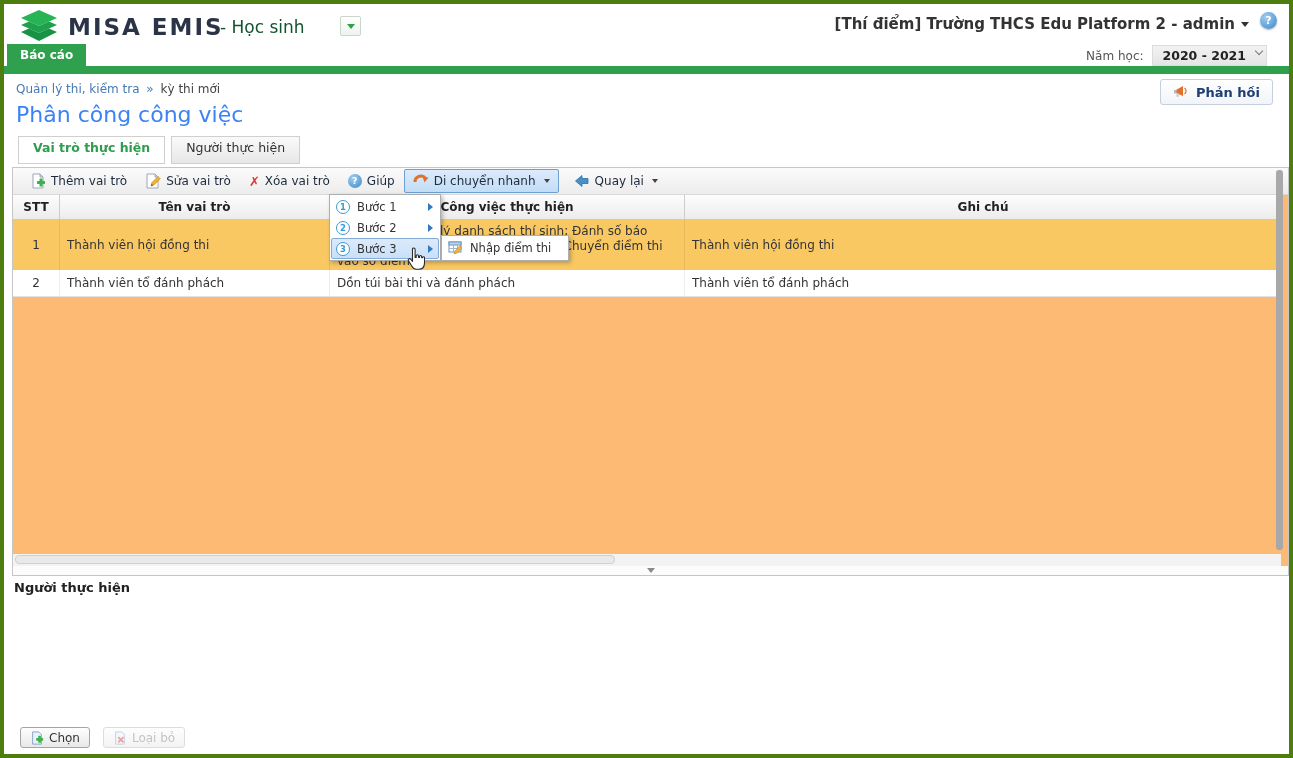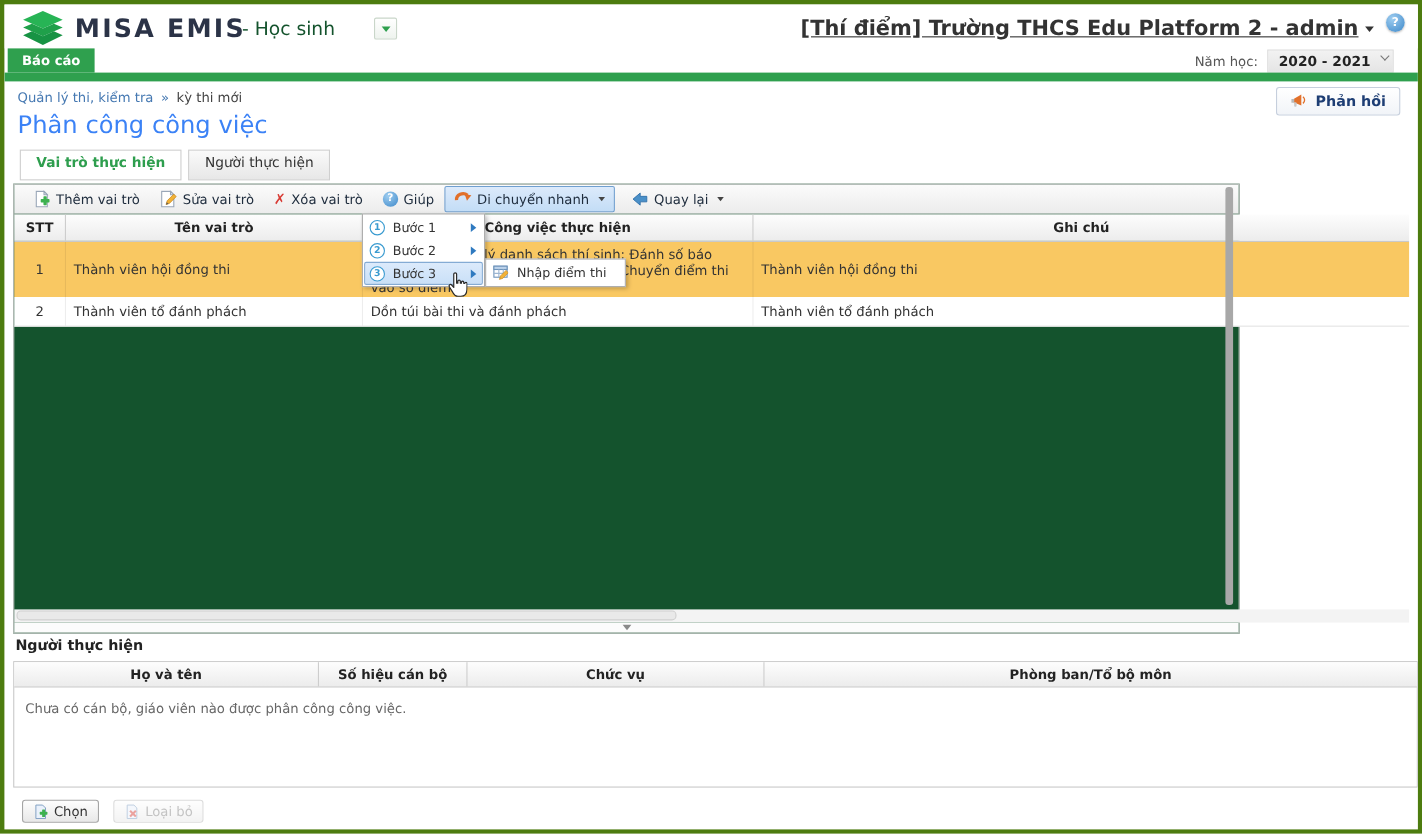--- a/index.html
+++ b/index.html
@@ -7,21 +7,21 @@
   body { font-family:"DejaVu Sans","Liberation Sans",sans-serif; font-size:12px; color:#333; }
   .page { position:relative; width:1293px; height:758px; background:#fff; border:4px solid #4d7c0f; overflow:hidden; }
 
   
   .topbar { position:absolute; left:0; top:0; width:100%; height:40px; background:#fff; }
   .logo { position:absolute; left:12px; top:4px; }
   .brand { position:absolute; left:64px; top:10px; font-size:23px; font-weight:bold; letter-spacing:2px; color:#2b3347; }
   .module { position:absolute; left:216px; top:13px; font-size:17px; color:#14532d; }
   .module-dd { position:absolute; left:336px; top:12px; width:21px; height:20px; border:1px solid #c9d6c9; background:linear-gradient(#fff,#eef3ee); border-radius:2px; display:flex; align-items:center; justify-content:center; cursor:pointer; }
   .caret-green { width:0; height:0; border-left:4px solid transparent; border-right:4px solid transparent; border-top:5px solid #2fa04e; }
-  .account { position:absolute; right:40px; top:11px; font-size:19px; font-weight:bold; color:#333; cursor:pointer; display:flex; align-items:center; gap:6px;text-decoration:underline; }
+  .account { position:absolute; right:40px; top:11px; font-size:15px; font-weight:bold; color:#333; cursor:pointer; display:flex; align-items:center; gap:6px; }
   .caret-dark { width:0; height:0; border-left:4px solid transparent; border-right:4px solid transparent; border-top:5px solid #333; }
   .help-badge { position:absolute; right:12px; top:8px; width:17px; height:17px; border-radius:50%; background:radial-gradient(circle at 35% 30%, #9ecdf0, #3d88c9); color:#fff; font-weight:bold; font-size:11px; text-align:center; line-height:17px; cursor:pointer; box-shadow:0 1px 2px rgba(0,0,0,.3); }
 
   
   .report-tab { position:absolute; left:3px; top:40px; height:22px; padding:0 13px; background:#2fa04e; color:#fff; font-weight:bold; font-size:12px; line-height:22px; cursor:pointer; }
   .year-box { position:absolute; right:22px; top:41px; display:flex; align-items:center; gap:8px; }
   .year-label { color:#555; font-size:12px; }
   .year-select { position:relative; background:linear-gradient(#f2f2f2,#e5e5e5); border:1px solid #dcdcdc; padding:2px 20px 2px 10px; font-weight:bold; font-size:12.5px; color:#222; cursor:pointer; }
   .year-chev { position:absolute; right:4px; top:2px; width:6px; height:6px; border-right:1px solid #777; border-bottom:1px solid #777; transform:rotate(45deg); }
   .greenbar { position:absolute; left:0; top:62px; width:100%; height:8px; background:#2fa04e; }
@@ -35,21 +35,21 @@
   .feedback-btn span { color:#1e3e74; font-weight:bold; font-size:13px; }
   .page-title { position:absolute; left:12px; top:98px; font-size:22px; font-weight:normal; color:#3b82f6; }
 
   
   .view-tabs { position:absolute; left:14px; top:132px; display:flex; gap:6px; }
   .vtab { height:28px; padding:0 14px; border:1px solid #cfcfcf; font-size:12.5px; line-height:22px; cursor:pointer; }
   .vtab.active { background:#fff; color:#2e9e4e; font-weight:bold; }
   .vtab.inactive { background:linear-gradient(#fafafa,#e7e7e7); color:#333; }
 
   
-  .grid-panel { position:absolute; left:8px; top:163px; width:1115px; height:409px; border:1px solid #c6c6c6; background:#14532d; }
+  .grid-panel { position:absolute; left:8px; top:163px; width:1277px; height:409px; border:1px solid #c6c6c6; background:#fdba74; }
   .toolbar { position:absolute; left:0; top:0; width:100%; height:27px; background:linear-gradient(#fbfbfb,#ececec); border-bottom:1px solid #d9d9d9; display:flex; align-items:center; padding-left:8px; }
   .tbtn { display:inline-flex; align-items:center; gap:5px; padding:3px 8px; font-size:12px; color:#1d2b3c; cursor:pointer; border:1px solid transparent; }
   .tbtn.pressed { background:linear-gradient(#dceafb,#c3ddf6); border:1px solid #6f9fd0; border-radius:2px; }
   .caret-sm { width:0; height:0; border-left:3.5px solid transparent; border-right:3.5px solid transparent; border-top:4px solid #444; margin-left:3px; }
   .x-glyph { color:#d83a33; font-weight:bold; font-size:13px; line-height:13px; }
   .help-icon { width:14px; height:14px; border-radius:50%; background:radial-gradient(circle at 35% 30%, #9ecdf0, #3d88c9); color:#fff; font-weight:bold; font-size:9.5px; text-align:center; line-height:14px; }
 
   .rtable-head { position:absolute; left:0; top:27px; width:1268px; height:25px; display:grid; grid-template-columns:47px 270px 355px 1fr; background:linear-gradient(#fdfdfd,#ececec); border-bottom:1px solid #c9c9c9; }
   .rtable-head .hcell { border-right:1px solid #cdcdcd; font-weight:bold; font-size:12px; color:#222; text-align:center; line-height:24px; overflow:hidden; }
   .rtable-head .hcell:last-child { border-right:none; }
@@ -256,29 +256,20 @@
       </svg>
       <span class="qlabel">Nhập điểm thi</span>
     </div>
   </div>
 
   <svg class="cursor-hand" width="19" height="24" viewBox="0 0 19 24">
     <path d="M6.5 2.2 c0-1.6 2.6-1.6 2.6 0 l0 8.2 1.1 0 0-1.6 c0-1.4 2.3-1.4 2.3 0 l0 1.7 1 0 0-1 c0-1.3 2.1-1.3 2.1 0 l0 1.1 1 0 c0-1.2 2-1.2 2 .1 l-0.1 5.4 c-0.1 3.9-2.2 6.2-5.6 6.2 l-2.6 0 c-2.2 0-3.3-1-4.4-3 l-3.4-5.6 c-0.9-1.5 1-2.8 2.1-1.6 l1.9 2.2 z" fill="#ffffff" stroke="#2b2b2b" stroke-width="1.1" stroke-linejoin="round"></path>
   </svg>
 
   <div class="bottom-title">Người thực hiện</div>
-  <div class="ptable">
-    <div class="ptable-head">
-      <div class="hcell">Họ và tên</div>
-      <div class="hcell">Số hiệu cán bộ</div>
-      <div class="hcell">Chức vụ</div>
-      <div class="hcell">Phòng ban/Tổ bộ môn</div>
-    </div>
-    <div class="empty-msg">Chưa có cán bộ, giáo viên nào được phân công công việc.</div>
-  </div>
 
   <div class="bottom-btns">
     <div class="bbtn">
       <svg class="icon14" viewBox="0 0 16 16">
         <path d="M3 1 h7 l3 3 v11 h-10 z" fill="#eaf1fb" stroke="#7f9ec2"></path>
         <rect x="7" y="8" width="8" height="3" rx="0.6" fill="#3db14f"></rect>
         <rect x="9.5" y="5.5" width="3" height="8" rx="0.6" fill="#3db14f"></rect>
       </svg>
       <span>Chọn</span>
     </div>

